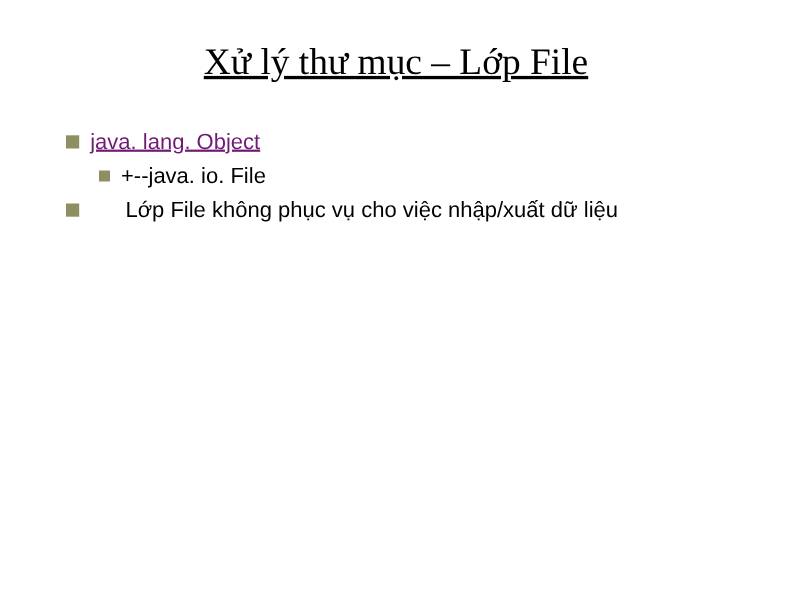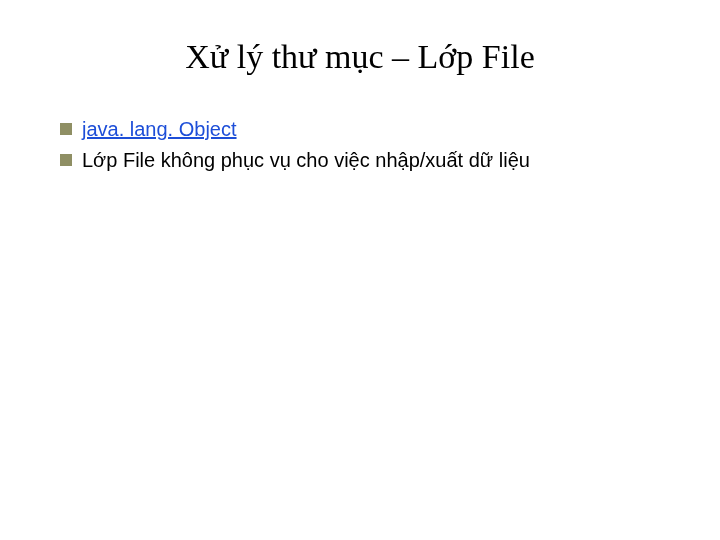--- a/index.html
+++ b/index.html
@@ -18,20 +18,21 @@
     box-sizing: border-box;
     padding: 28px 60px 0 60px;
     position: relative;
   }
   .title {
     font-family: "Times New Roman", Times, serif;
     font-size: 34px;
     text-align: center;
     margin: 10px 0 40px 0;
     font-weight: 400;
+    text-decoration: underline;
   }
   .content {
     font-size: 20px;
     line-height: 1.35;
   }
   .row {
     display: flex;
     align-items: flex-start;
     margin-bottom: 4px;
   }
@@ -47,21 +48,21 @@
     width: 10px;
     height: 10px;
     background: #8f8f64;
     flex: 0 0 10px;
     margin-top: 8px;
     margin-right: 10px;
     margin-left: 30px;
   }
   .linklike {
     text-decoration: underline;
-    color: #1d4ed8;
+    color: #701a75;
   }
   .justify {
     text-align: justify;
   }
   .para {
     margin-left: 22px;
   }
 </style>
 </head>
 <body>
@@ -70,20 +71,24 @@
 
   <div class="title">Xử lý thư mục – Lớp File</div>
 
   <div class="content">
 
     <div class="row">
       <div class="bullet-l1"></div>
       <span class="linklike">java. lang. Object</span>
     </div>
 
+    <div class="row">
+      <div class="bullet-l2"></div>
+      <span>+--java. io. File</span>
+    </div>
 
     <div class="row justify">
       <div class="bullet-l1"></div>
-      <span style="flex:1;">Lớp File không phục vụ cho việc nhập/xuất dữ liệu</span>
+      <span style="flex:1;margin-left:32px;">Lớp File không phục vụ cho việc nhập/xuất dữ liệu</span>
     </div>
 
   </div>
 </div>
 
 </body></html>

